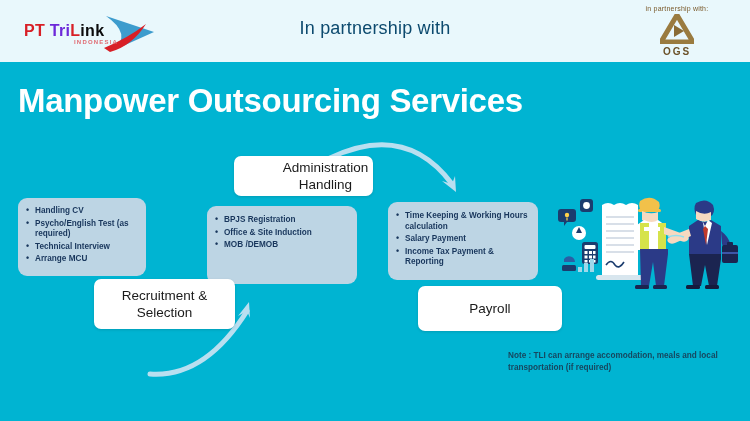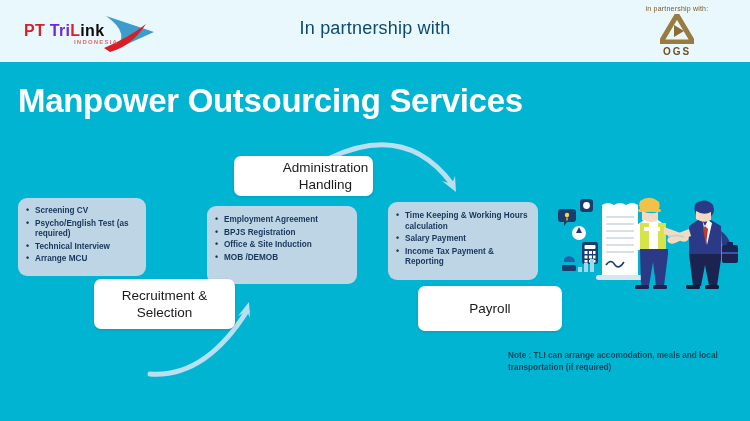--- a/index.html
+++ b/index.html
@@ -151,30 +151,29 @@
       </g>
 
       <g>
         <path d="M330 96 Q406 60 452 122" fill="none" stroke="#b9dff0" stroke-width="5" stroke-linecap="round"></path>
         <path d="M452 122 l-10 -3 l14 11 l-1 -16 z" fill="#b9dff0"></path>
       </g>
     </svg>
 
     <div class="panel" id="panel-recruitment">
       <ul>
-        <li>Screening CV</li>
+        <li>Handling CV</li>
         <li>Psycho/English Test (as required)</li>
         <li>Technical Interview</li>
         <li>Arrange MCU</li>
       </ul>
     </div>
 
     <div class="panel" id="panel-admin">
       <ul>
-        <li>Employment Agreement</li>
         <li>BPJS Registration</li>
         <li>Office &amp; Site Induction</li>
         <li>MOB /DEMOB</li>
       </ul>
     </div>
 
     <div class="panel" id="panel-payroll">
       <ul>
         <li>Time Keeping &amp; Working Hours calculation</li>
         <li>Salary Payment</li>

